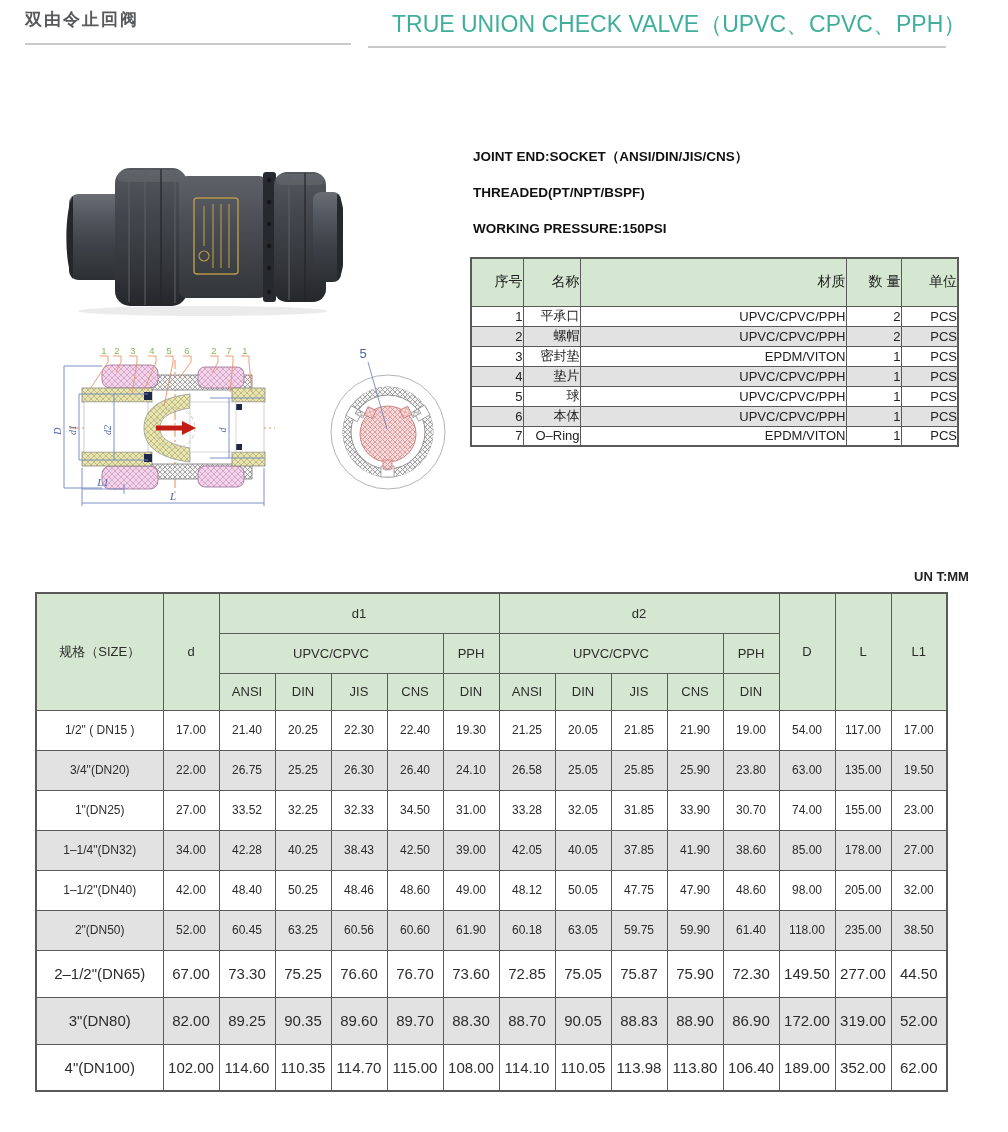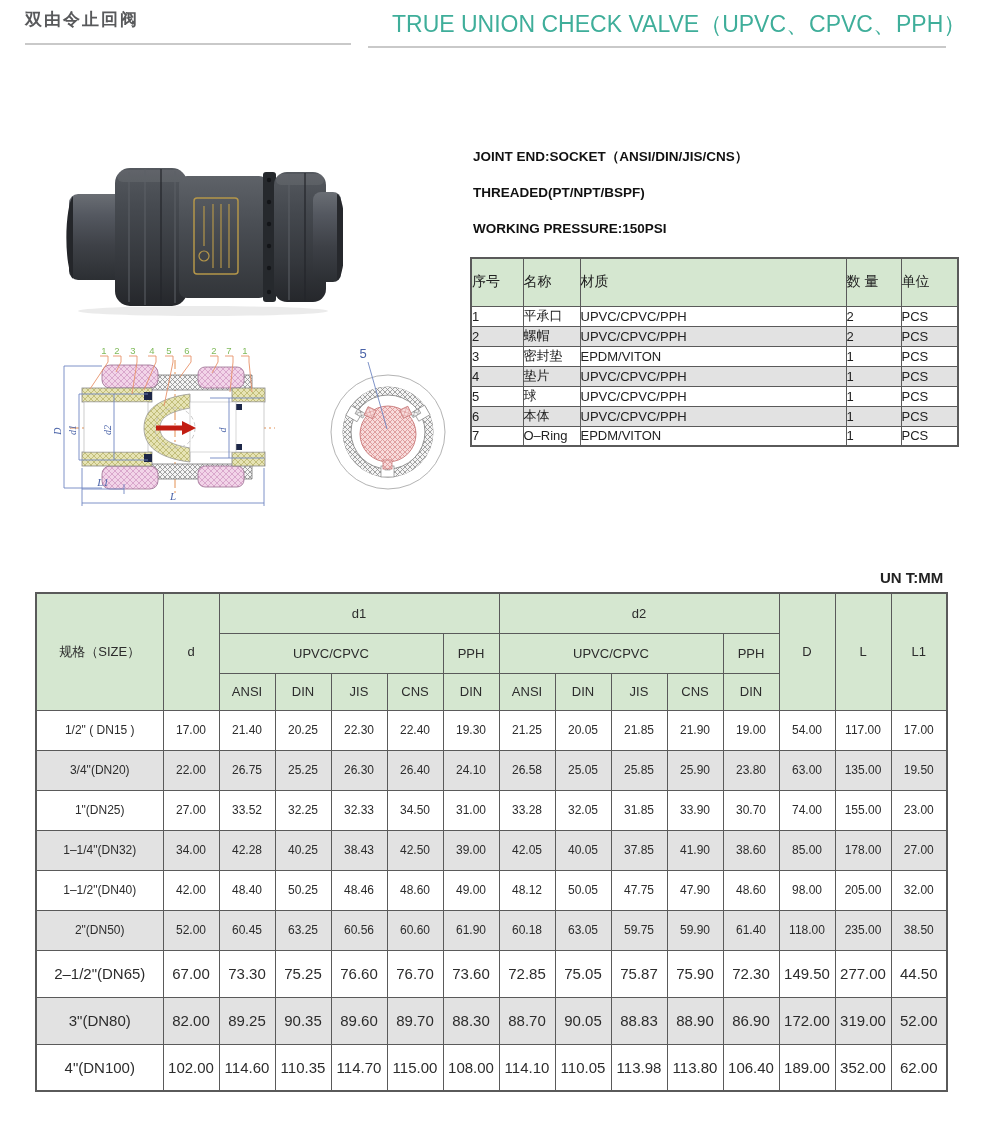--- a/index.html
+++ b/index.html
@@ -15,28 +15,28 @@
   
   .photo   { position:absolute; left:63px;  top:152px; }
   .drawing { position:absolute; left:40px;  top:342px; }
 
   
   .specs { position:absolute; left:473px; top:124px;margin-top:24px; }
   .spec-line { font-size:13.5px; font-weight:700; color:#111; height:36px; line-height:18px; }
 
   
   .parts { position:absolute; left:470px; top:257px; width:487px; border-collapse:collapse; table-layout:fixed; border:2px solid #5a5a5a; }
-  .parts th, .parts td { border:1px solid #5a5a5a; text-align:left; vertical-align:middle; color:#222; }
+  .parts th, .parts td { border:1px solid #5a5a5a; text-align:right; vertical-align:middle; color:#222; }
   .parts th { background:#d5e7d0; height:48px; font-size:14px; font-weight:400; }
   .parts td { height:20px; font-size:13px; }
   .parts tbody tr.alt td { background:#e2e2e2; }
   .c-no{width:52px}.c-name{width:57px}.c-mat{width:266px}.c-qty{width:55px}.c-unit{width:57px}
 
   
-  .unit-note { position:absolute; left:880px; top:569px; font-size:15px; font-weight:700; color:#222; }
+  .unit-note { position:absolute; left:914px; top:569px; font-size:13px; font-weight:700; color:#222; }
 
   
   .dims { position:absolute; left:35px; top:592px; width:913px; border-collapse:collapse; table-layout:fixed; border:2px solid #5a5a5a; }
   .dims th, .dims td { border:1px solid #5a5a5a; text-align:center; vertical-align:middle; color:#2c2c2c; }
   .dims th { background:#d5e7d0; font-size:13px; font-weight:400; }
   .dims thead tr:nth-child(1) th { height:40px; }
   .dims thead tr:nth-child(2) th { height:40px; }
   .dims thead tr:nth-child(3) th { height:37px; }
   .dims tbody td { height:40px; font-size:12px; }
   .dims tbody tr.alt td { background:#e2e2e2; }

